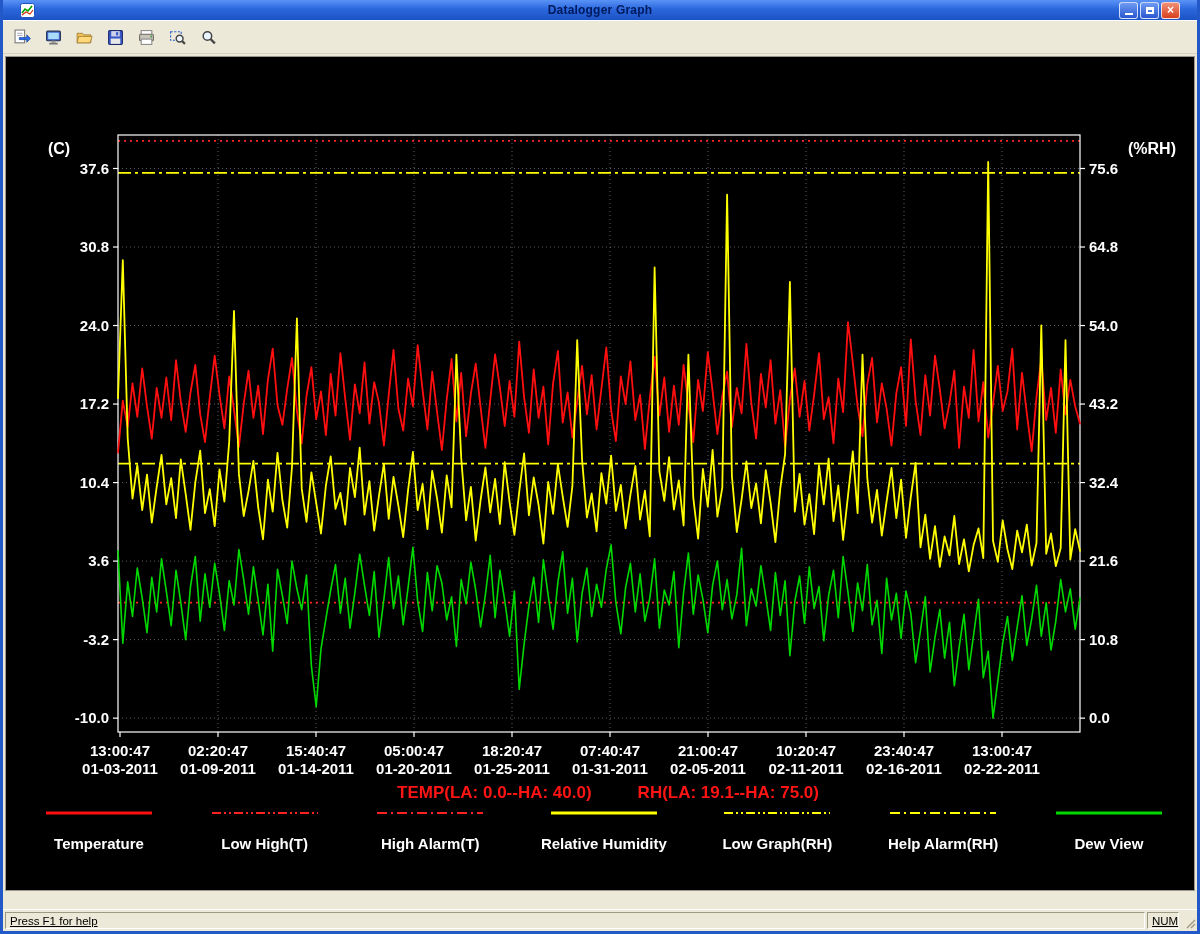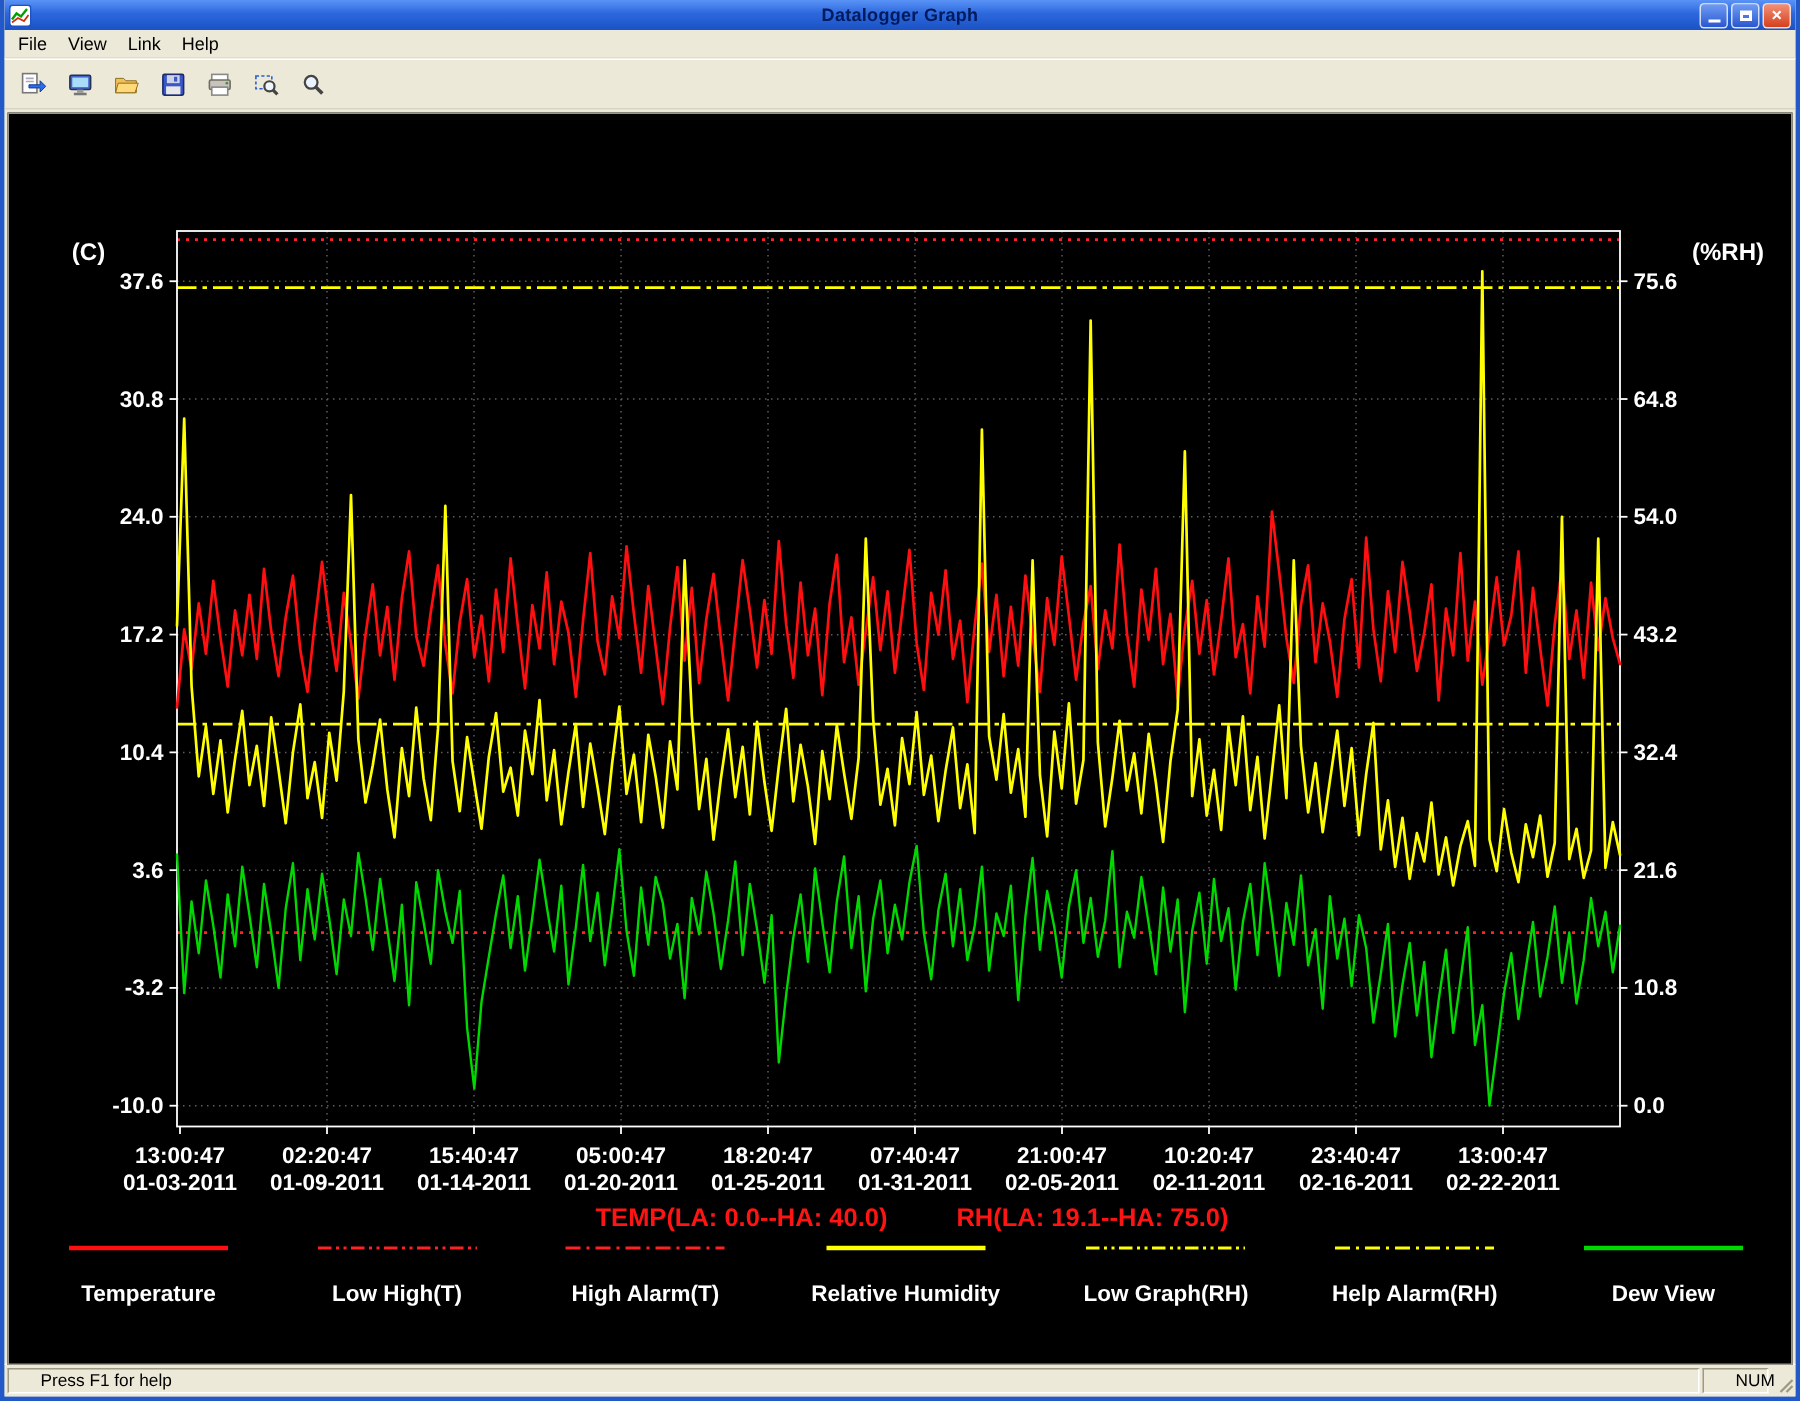--- a/index.html
+++ b/index.html
@@ -7,21 +7,21 @@
     width:1200px;height:934px;box-sizing:border-box;position:relative;
     font-family:"Liberation Sans",sans-serif;
     background:#ece9d8;
     border-left:3px solid #2258c8;border-right:3px solid #2258c8;border-bottom:3px solid #2258c8;
     display:flex;flex-direction:column;overflow:hidden;
   }
   
   .titlebar{
     height:20px;flex:0 0 20px;position:relative;display:flex;align-items:center;
     background:linear-gradient(180deg,#5a93f6 0%,#2c68dd 45%,#1b52c4 100%);
-    padding:0 3px;
+    padding:0 17px;
   }
   .app-icon{width:15px;height:15px;display:inline-block;margin-right:4px;z-index:2;}
   .title-text{
     position:absolute;left:0;right:0;text-align:center;
     font-size:12px;font-weight:bold;color:#001a5e;letter-spacing:.2px;
   }
   .win-buttons{margin-left:auto;display:flex;gap:2px;z-index:2;}
   .tbtn{
     width:19px;height:17px;border-radius:3px;border:1px solid rgba(255,255,255,.75);
     display:flex;align-items:center;justify-content:center;box-sizing:border-box;cursor:default;
@@ -71,21 +71,21 @@
   }
   .legend-item{display:flex;flex-direction:column;align-items:center;gap:18px;}
   .legend-label{color:#fff;font-weight:bold;font-size:15px;white-space:nowrap;}
   
   .statusbar{
     height:22px;flex:0 0 22px;background:#ece9d8;display:flex;align-items:stretch;
     border-top:1px solid #fff;padding:2px 1px 2px 2px;box-sizing:border-box;
   }
   .status-panel{
     border:1px solid;border-color:#9d9a84 #ffffff #ffffff #9d9a84;
-    font-size:11.5px;color:#000;display:flex;align-items:center;padding:0 21px;box-sizing:border-box;
+    font-size:11.5px;color:#000;display:flex;align-items:center;padding:0 4px;box-sizing:border-box;text-decoration:underline;
   }
   .status-main{flex:1 1 auto;margin-right:2px;}
   .status-num{width:32px;margin-right:2px;align-items:center;}
   .resize-grip{width:15px;display:flex;align-items:flex-end;justify-content:flex-end;}
 </style>
 </head>
 <body>
 
 <div class="window">
 
@@ -104,26 +104,20 @@
         </div>
       <div class="tbtn maxb">
           <span class="glyph-max"></span>
         </div>
       <div class="tbtn closeb">
           <span class="glyph-close">×</span>
         </div>
     </div>
   </div>
 
-  <div class="menubar">
-      <div class="menu-item">File</div>
-      <div class="menu-item">View</div>
-      <div class="menu-item">Link</div>
-      <div class="menu-item">Help</div>
-    </div>
 
   <div class="toolbar">
     <button class="tb-btn">
       <span>
         <svg width="17" height="17" viewBox="0 0 16 16">
           <rect x="1" y="1" width="9" height="12" fill="#fff" stroke="#777"></rect>
           <line x1="3" y1="4" x2="8" y2="4" stroke="#aab" stroke-width="1"></line>
           <line x1="3" y1="6" x2="8" y2="6" stroke="#aab" stroke-width="1"></line>
           <path d="M5 8 L12 8 L12 5.5 L15.5 9 L12 12.5 L12 10 L5 10 Z" fill="#2a6df0" stroke="#123a8a" stroke-width="0.6"></path>
         </svg>

